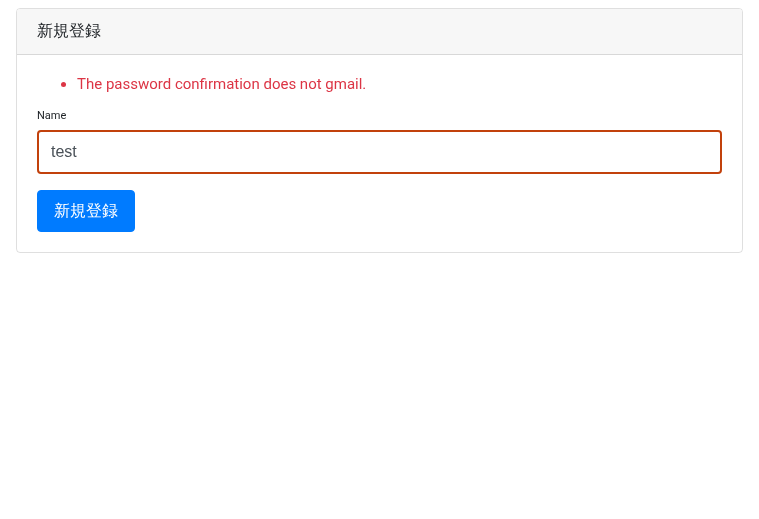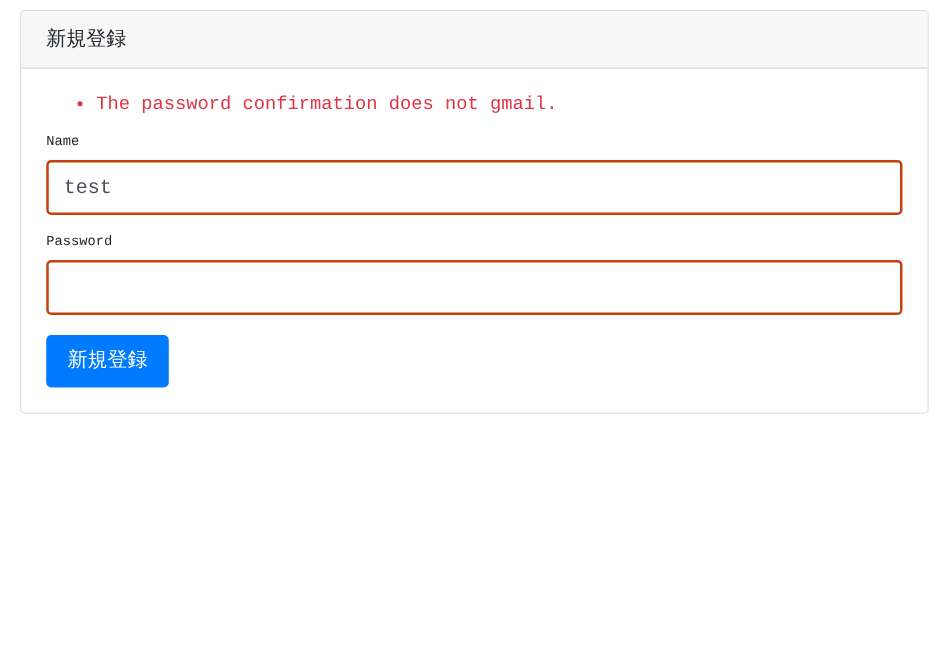--- a/index.html
+++ b/index.html
@@ -1,19 +1,18 @@
 <!DOCTYPE html>
 <html><head>
 <meta charset="utf-8">
 <style>
   * {
     box-sizing: border-box;
     margin: 0;
     padding: 0;
-    font-family: Liberation Mono, monospace;
   }
   body {
     font-family: -apple-system, BlinkMacSystemFont, "Segoe UI", Roboto, "Helvetica Neue", Arial, sans-serif;
     font-size: 16px;
     color: #212529;
     background: #ffffff;
     padding: 8px 16px;
   }
   .card {
     border: 1px solid rgba(0,0,0,0.125);
@@ -85,22 +84,18 @@
     <ul class="error-list">
       <li>The password confirmation does not gmail.</li>
     </ul>
 
     <div class="form-group">
       <label class="form-label">Name</label>
       <input type="text" class="form-control" value="test" style="">
     </div>
 
 
-    <div class="form-group">
-      <label class="form-label">Password</label>
-      <input type="password" class="form-control" value="" style="">
-    </div>
 
 
     <button type="submit" class="btn-primary">新規登録</button>
 
   </div>
 </div>
 
 </body></html>

